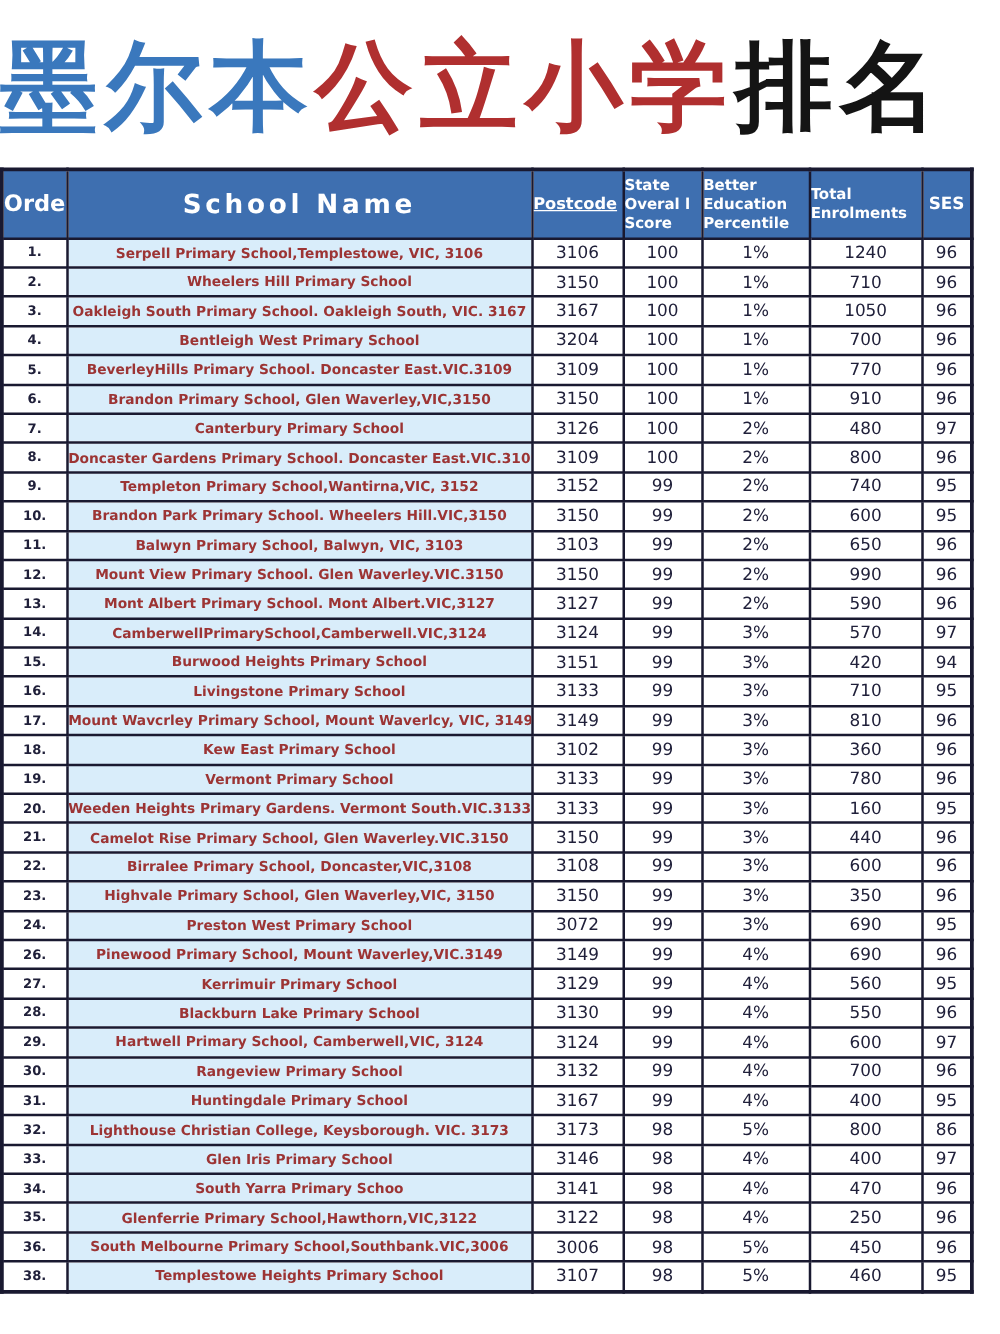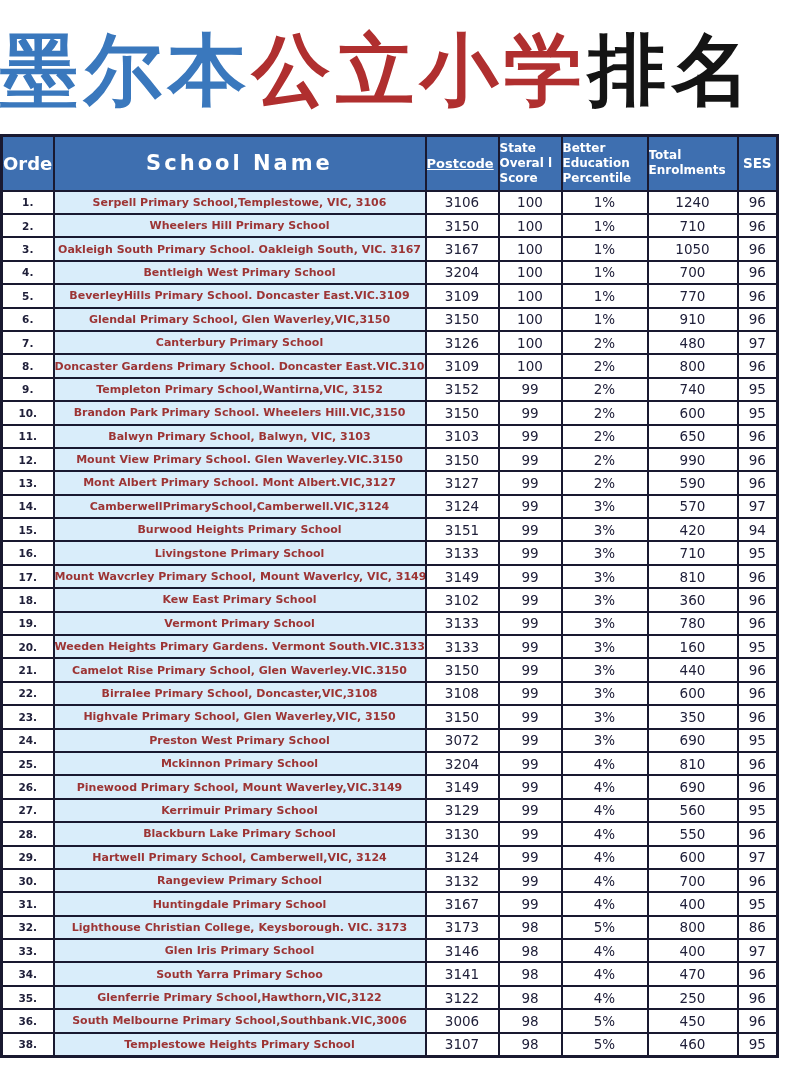--- a/index.html
+++ b/index.html
@@ -154,21 +154,21 @@
           <td class="order">5.</td>
           <td class="name">BeverleyHills Primary School. Doncaster East.VIC.3109</td>
           <td class="num">3109</td>
           <td class="num">100</td>
           <td class="num">1%</td>
           <td class="num">770</td>
           <td class="num">96</td>
         </tr>
         <tr>
           <td class="order">6.</td>
-          <td class="name">Glendal Primary School, Glen Waverley,VIC,3150</td>
+          <td class="name">Brandon Primary School, Glen Waverley,VIC,3150</td>
           <td class="num">3150</td>
           <td class="num">100</td>
           <td class="num">1%</td>
           <td class="num">910</td>
           <td class="num">96</td>
         </tr>
         <tr>
           <td class="order">7.</td>
           <td class="name">Canterbury Primary School</td>
           <td class="num">3126</td>
@@ -324,29 +324,20 @@
         <tr>
           <td class="order">24.</td>
           <td class="name">Preston West Primary School</td>
           <td class="num">3072</td>
           <td class="num">99</td>
           <td class="num">3%</td>
           <td class="num">690</td>
           <td class="num">95</td>
         </tr>
         <tr>
-          <td class="order">25.</td>
-          <td class="name">Mckinnon Primary School</td>
-          <td class="num">3204</td>
-          <td class="num">99</td>
-          <td class="num">4%</td>
-          <td class="num">810</td>
-          <td class="num">96</td>
-        </tr>
-        <tr>
           <td class="order">26.</td>
           <td class="name">Pinewood Primary School, Mount Waverley,VIC.3149</td>
           <td class="num">3149</td>
           <td class="num">99</td>
           <td class="num">4%</td>
           <td class="num">690</td>
           <td class="num">96</td>
         </tr>
         <tr>
           <td class="order">27.</td>

